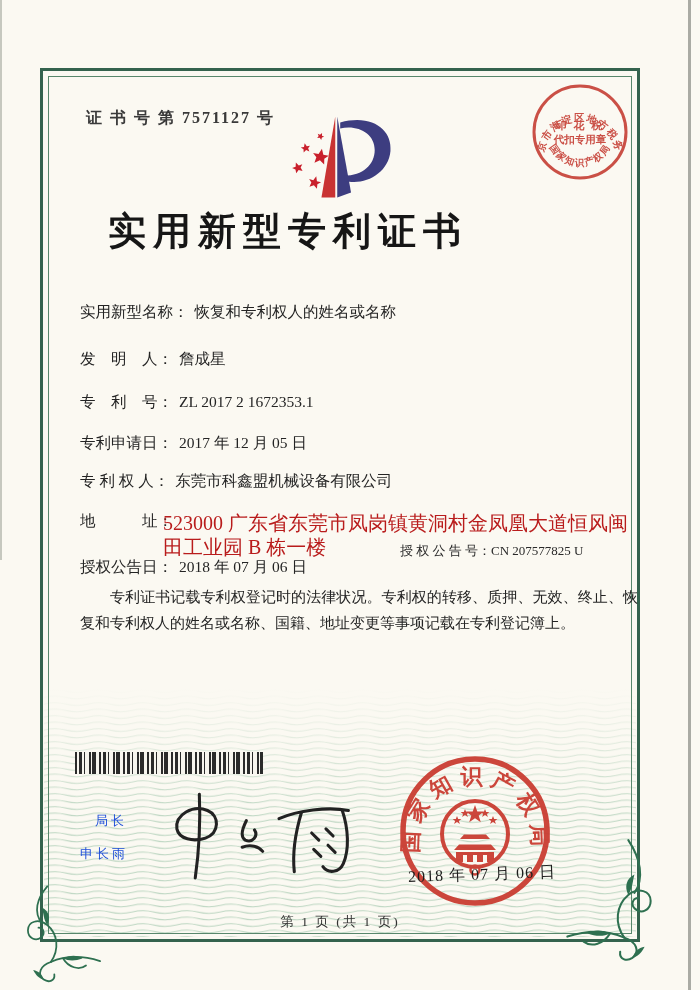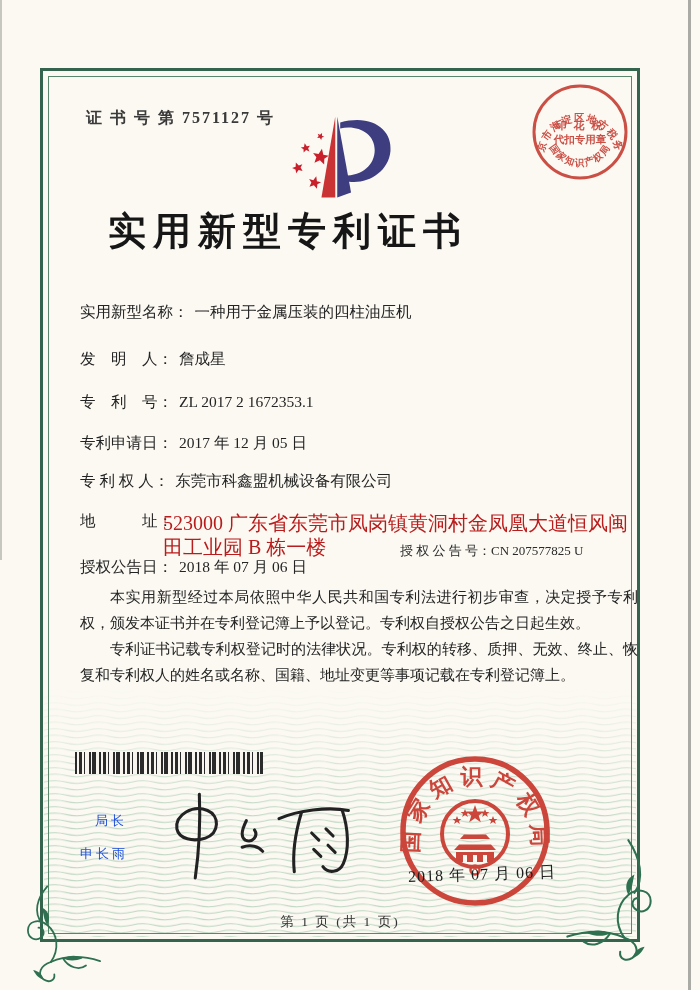--- a/index.html
+++ b/index.html
@@ -94,21 +94,21 @@
     <use href="#st" transform="translate(30,77) scale(0.66) rotate(15)"></use>
   </g>
   <polygon points="51,10 37,92 51,92" fill="#c93333"></polygon>
   <polygon points="53,10 53,92 67,87" fill="#3d3d80"></polygon>
   <path d="M56,16 C89,7 109,24 107,45 C105,68 80,81 60,75 L60,70 C79,70 91,59 91,44 C91,27 74,18 56,22 Z" fill="#3d3d80"></path>
 </svg>
 
 <div class="title">实用新型专利证书</div>
 
 <div class="fieldrow" style="top:302px">
-  <span class="lbl">实用新型名称：</span><span class="val">一种用于金属压装的四柱油压机</span>
+  <span class="lbl">实用新型名称：</span><span class="val">恢复和专利权人的姓名或名称</span>
 </div>
 <div class="fieldrow" style="top:349px">
   <span class="lbl">发　明　人：</span><span class="val">詹成星</span>
 </div>
 <div class="fieldrow" style="top:392px">
   <span class="lbl">专　利　号：</span><span class="val">ZL 2017 2 1672353.1</span>
 </div>
 <div class="fieldrow" style="top:433px">
   <span class="lbl">专利申请日：</span><span class="val">2017 年 12 月 05 日</span>
 </div>
@@ -120,21 +120,20 @@
 </div>
 <div class="addr-val">523000 广东省东莞市凤岗镇黄洞村金凤凰大道恒风闽田工业园 B 栋一楼</div>
 <div class="fieldrow" style="top:557px">
   <span class="lbl">授权公告日：</span><span class="val">2018 年 07 月 06 日</span>
 </div>
 <div class="grant-no">
   <span class="lbl">授 权 公 告 号：</span><span class="val">CN 207577825 U</span>
 </div>
 
 <div class="paras">
-  <p>本实用新型经过本局依照中华人民共和国专利法进行初步审查，决定授予专利权，颁发本证书并在专利登记簿上予以登记。专利权自授权公告之日起生效。</p>
   <p>专利证书记载专利权登记时的法律状况。专利权的转移、质押、无效、终止、恢复和专利权人的姓名或名称、国籍、地址变更等事项记载在专利登记簿上。</p>
 </div>
 
 <div class="barcode"></div>
 
 <div class="signer" style="top:812px">局长</div>
 <div class="signer" style="top:845px;left:80px">申长雨</div>
 
 <svg class="sig-svg" width="215" height="97" viewBox="0 0 210 95">
   <g stroke="#222222" stroke-width="3" fill="none" stroke-linecap="round" stroke-linejoin="round">

